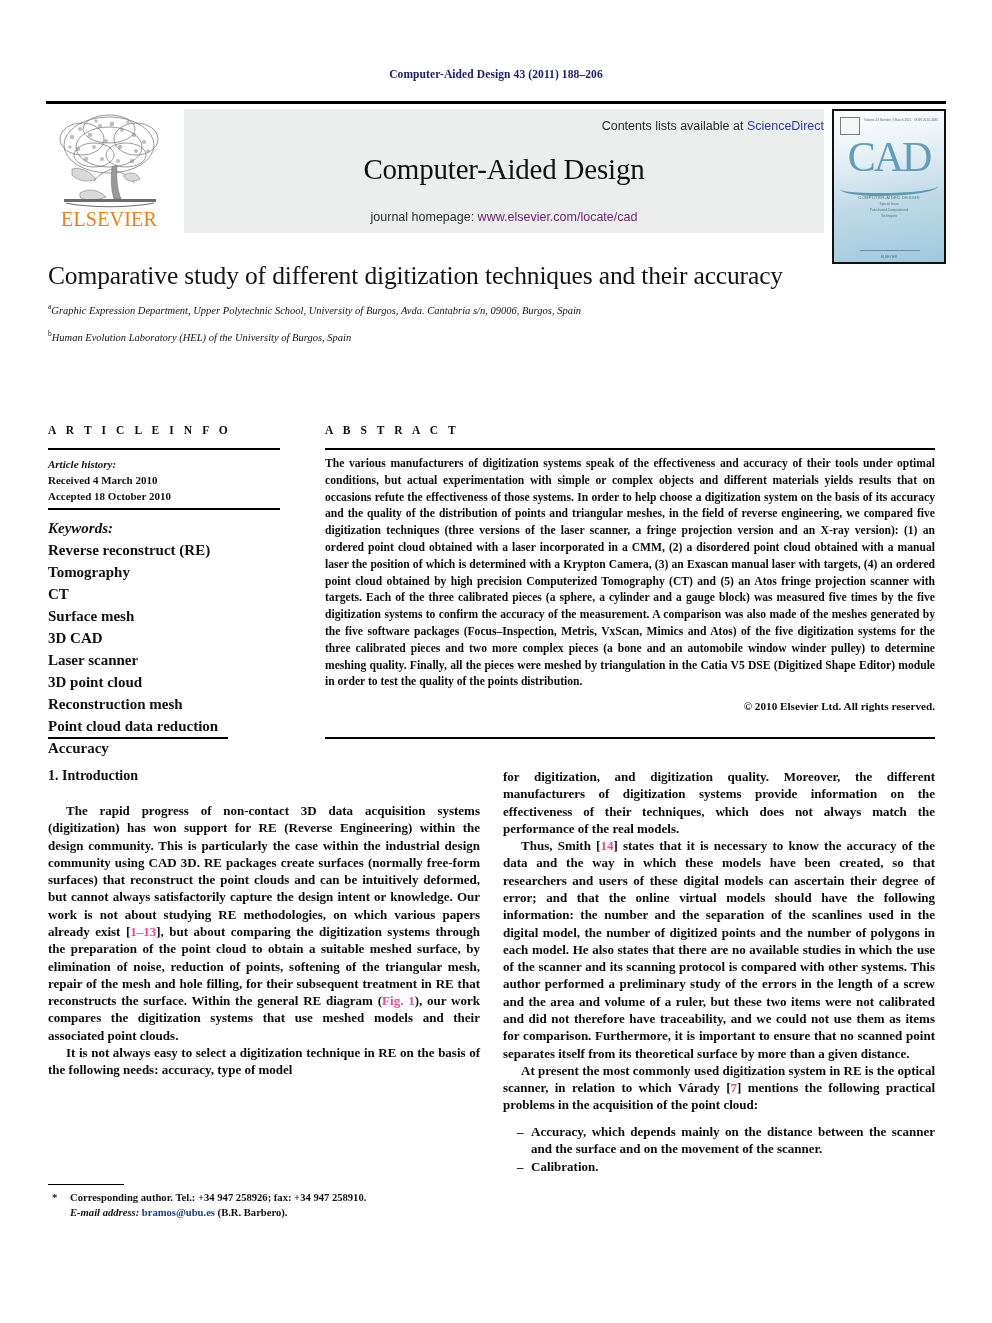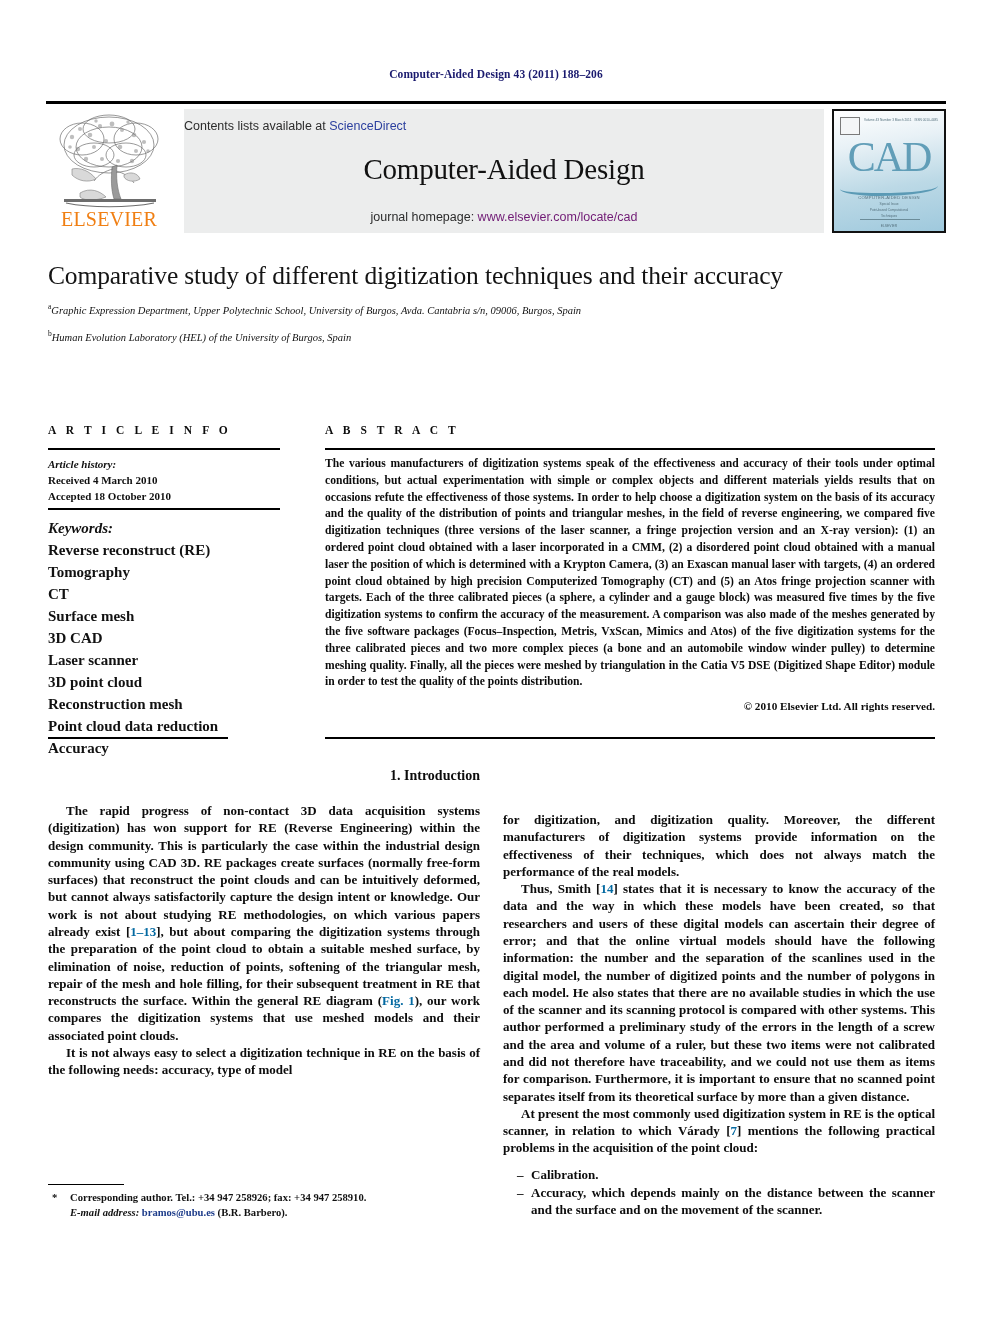--- a/index.html
+++ b/index.html
@@ -68,22 +68,22 @@
   }
   .journal-box {
     position: absolute;
     left: 138px; top: 8px;
     width: 640px; height: 124px;
     background: #eceded;
   }
   .contents-line {
     position: absolute;
     left: 0; top: 10px;
-    width: 760px;
-    text-align: left;
+    width: 640px;
+    text-align: right;
     font-family: "Liberation Sans", sans-serif;
     font-size: 12.5px;
     color: #2c2c2c;
   }
   .contents-line .sd { color: #2b3f9e; }
   .journal-title {
     position: absolute;
     left: 0; top: 44px;
     width: 640px;
     text-align: center;
@@ -98,21 +98,21 @@
     width: 640px;
     text-align: center;
     font-family: "Liberation Sans", sans-serif;
     font-size: 12.5px;
     color: #2c2c2c;
   }
   .homepage-line .url { color: #701a75; }
   .cad-cover {
     position: absolute;
     left: 786px; top: 8px;
-    width: 114px; height: 124px;
+    width: 114px; height: 155px;
     border: 2px solid #111;
     box-sizing: border-box;
     background: linear-gradient(170deg, #ffffff 0%, #e8f1f6 28%, #bcd9e6 62%, #9fc9dd 100%);
     overflow: hidden;
   }
   .cad-cover .cad-letters {
     position: absolute;
     left: 0; top: 22px; width: 110px;
     text-align: center;
     font-family: "Liberation Serif", serif;
@@ -238,49 +238,48 @@
     width: 180px; height: 2.2px; background: #000;
   }
   .rule-body-right {
     position: absolute; left: 325px; top: 737px;
     width: 610px; height: 2.2px; background: #000;
   }
 
   
   .col { position: absolute; top: 768px; width: 432px; }
   .col.left  { left: 48px; }
-  .col.right { left: 503px; margin-top: 43px; }
+  .col.right { left: 503px; }
 
   .h1 {
     font-family: "Liberation Serif", serif;
     font-weight: bold;
     font-size: 14px;
     color: #0c0c0c;
     margin: 0 0 18px 0;
-    text-align: right;
   }
   .h2 {
     font-family: "Liberation Serif", serif;
     font-style: italic;
     font-size: 13px;
     color: #0c0c0c;
     margin: 0 0 14px 0;
   }
   p.body {
     margin: 0;
     font-family: "Liberation Serif", serif;
     font-size: 13px;
     line-height: 1.33;
     text-align: justify;
     color: #0c0c0c;
     font-weight: bold;
     text-indent: 18px;
   }
   p.body.noindent { text-indent: 0; }
-  .ref { color: #0369a1; }
+  .ref { color: #ec4899; }
   ul.dashlist {
     margin: 9px 0 0 0;
     padding: 0 0 0 14px;
     list-style: none;
     font-family: "Liberation Serif", serif;
     font-size: 13px;
     line-height: 1.33;
     color: #0c0c0c;
     font-weight: bold;
   }
@@ -451,22 +450,22 @@
     <div class="h1">1. Introduction</div>
     <p class="body"><span>The rapid progress of non-contact 3D data acquisition systems (digitization) has won support for RE (Reverse Engineering) within the design community. This is particularly the case within the industrial design community using CAD 3D. RE packages create surfaces (normally free-form surfaces) that reconstruct the point clouds and can be intuitively deformed, but cannot always satisfactorily capture the design intent or knowledge. Our work is not about studying RE methodologies, on which various papers already exist [</span><span class="ref">1–13</span><span>], but about comparing the digitization systems through the preparation of the point cloud to obtain a suitable meshed surface, by elimination of noise, reduction of points, softening of the triangular mesh, repair of the mesh and hole filling, for their subsequent treatment in RE that reconstructs the surface. Within the general RE diagram (</span><span class="ref">Fig. 1</span><span>), our work compares the digitization systems that use meshed models and their associated point clouds.</span></p>
     <p class="body">It is not always easy to select a digitization technique in RE on the basis of the following needs: accuracy, type of model</p>
   </div>
 
   <div class="col right">
     <p class="body noindent">for digitization, and digitization quality. Moreover, the different manufacturers of digitization systems provide information on the effectiveness of their techniques, which does not always match the performance of the real models.</p>
     <p class="body"><span>Thus, Smith [</span><span class="ref">14</span><span>] states that it is necessary to know the accuracy of the data and the way in which these models have been created, so that researchers and users of these digital models can ascertain their degree of error; and that the online virtual models should have the following information: the number and the separation of the scanlines used in the digital model, the number of digitized points and the number of polygons in each model. He also states that there are no available studies in which the use of the scanner and its scanning protocol is compared with other systems. This author performed a preliminary study of the errors in the length of a screw and the area and volume of a ruler, but these two items were not calibrated and did not therefore have traceability, and we could not use them as items for comparison. Furthermore, it is important to ensure that no scanned point separates itself from its theoretical surface by more than a given distance.</span></p>
     <p class="body"><span>At present the most commonly used digitization system in RE is the optical scanner, in relation to which Várady [</span><span class="ref">7</span><span>] mentions the following practical problems in the acquisition of the point cloud:</span></p>
     <ul class="dashlist">
+      <li>Accuracy, which depends mainly on the distance between the scanner and the surface and on the movement of the scanner.</li>
       <li>Calibration.</li>
-      <li>Accuracy, which depends mainly on the distance between the scanner and the surface and on the movement of the scanner.</li>
     </ul>
   </div>
 
   <div class="foot-rule"></div>
   <div class="footnote">
     <span class="star">*</span>
     <div class="fn-l1">Corresponding author. Tel.: +34 947 258926; fax: +34 947 258910.</div>
     <div class="fn-l2">
       <span class="em">E-mail address:</span>
       <span class="mail">bramos@ubu.es</span>

